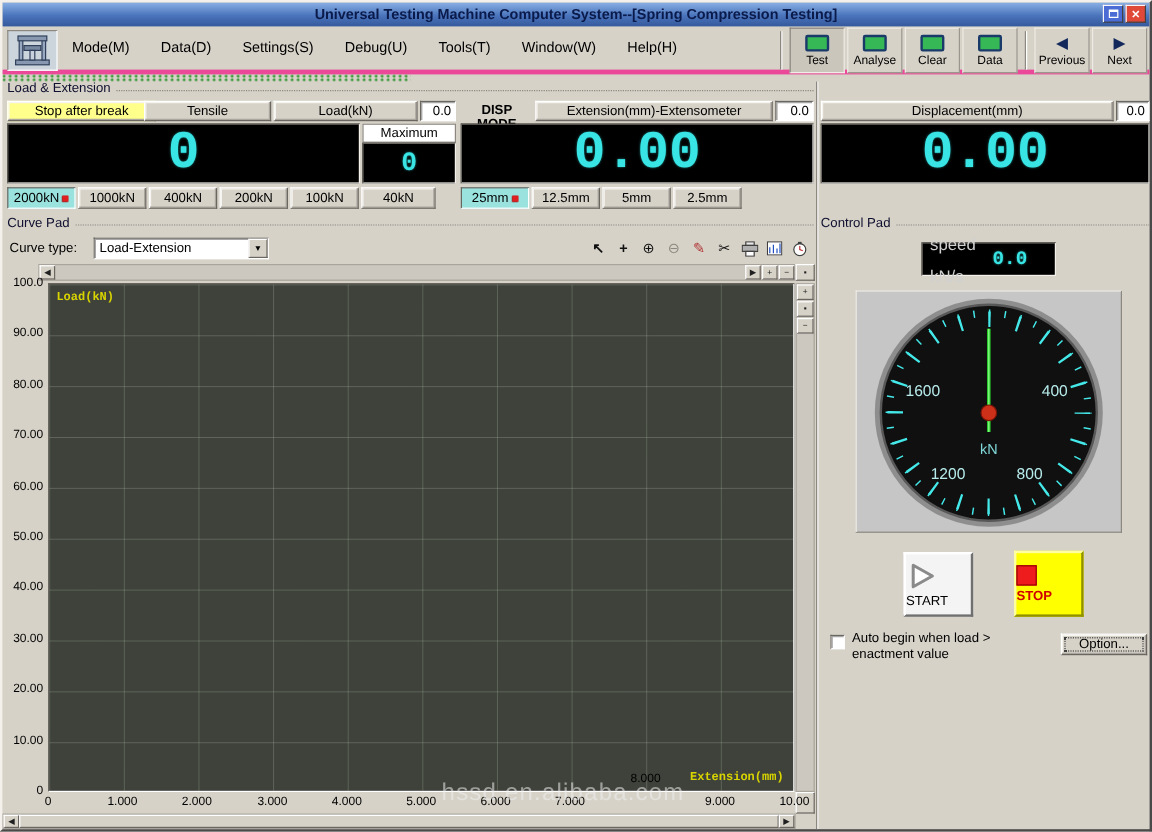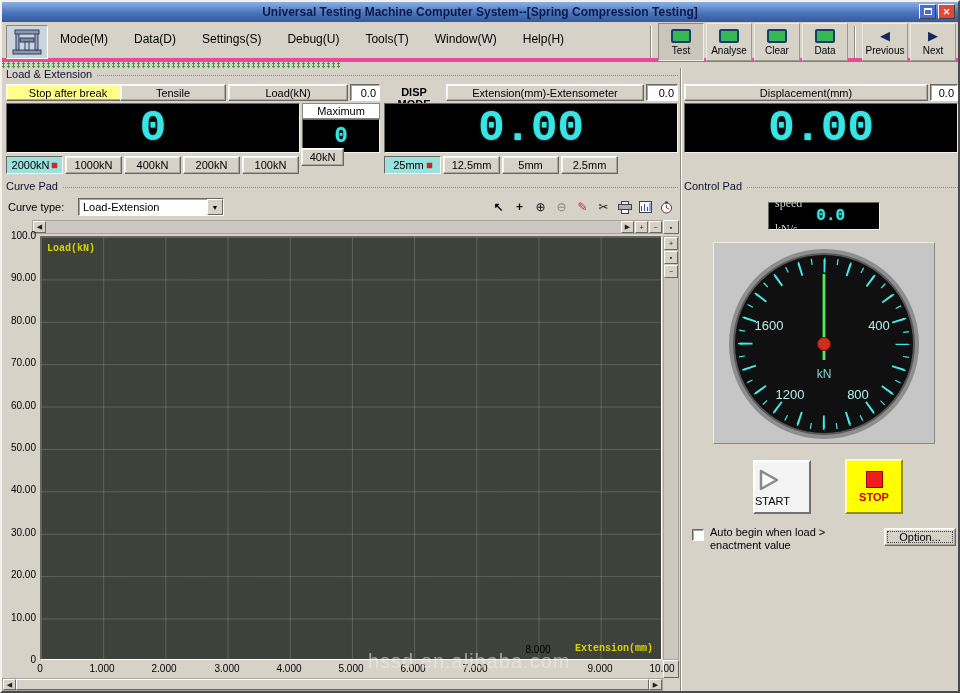--- a/index.html
+++ b/index.html
@@ -65,26 +65,26 @@
                      linear-gradient(to bottom,rgba(175,185,170,.28) 1px,transparent 1px);
     background-size:62.2px 42.4px}
   .ylab{position:absolute;width:34px;text-align:right;font-size:10px}
   .xlab{position:absolute;width:40px;text-align:center;font-size:10px}
   .plotlab{position:absolute;color:#d8d400;font-size:10px;font-family:"Liberation Mono",monospace;font-weight:bold}
   .vdivider{position:absolute;width:2px;border-left:1px solid #8c8880;border-right:1px solid #fff}
   .watermark{position:absolute;font-size:20px;color:rgba(238,238,238,.55);letter-spacing:1px;pointer-events:none}
   
   .speedbox{position:absolute;background:#000;border:1px solid;border-color:#6a6660 #f4f1ec #f4f1ec #6a6660;
     display:flex;align-items:center;padding:2px 10px 2px 6px}
-  .speedlabels{display:flex;flex-direction:column;gap:11px;font-size:12px;color:#d0d0d0;margin-right:14px;font-family:Liberation Serif, serif}
+  .speedlabels{display:flex;flex-direction:column;gap:11px;font-size:14px;color:#d0d0d0;margin-right:14px;font-family:Liberation Sans, sans-serif}
   .gauge-panel{position:absolute;background:#c6c6c6;border:1px solid;border-color:#f0ede6 #8c8880 #8c8880 #f0ede6}
   .startbtn{position:absolute;background:#f4f4f4;border:2px solid;border-color:#fff #707070 #707070 #fff;
     display:flex;flex-direction:column;align-items:flex-start;justify-content:center;gap:3px;cursor:pointer;font-size:11px}
   .stopbtn{position:absolute;background:#ffff00;border:2px solid;border-color:#ffffa0 #909000 #909000 #ffffa0;
-    display:flex;flex-direction:column;align-items:center;justify-content:center;gap:3px;cursor:pointer;
+    display:flex;flex-direction:column;align-items:flex-start;justify-content:center;gap:3px;cursor:pointer;
     font-size:11px;font-weight:bold;color:#d00000}
   .redsquare{width:17px;height:17px;background:#ee1c1c;border:1px solid #900}
   .checkbox{position:absolute;width:12px;height:12px;background:#fff;border:1px solid;
     border-color:#6a6660 #fff #fff #6a6660;box-shadow:inset 1px 1px 0 rgba(0,0,0,.35);cursor:pointer}
   .autolabel{position:absolute;font-size:11px;white-space:pre-line;line-height:1.15}
   .optbtn{position:absolute;background:#d6d2c8;border:1px solid;border-color:#fff #6a6660 #6a6660 #fff;
     box-shadow:inset -1px -1px 0 #aaa69e,inset 1px 1px 0 #f6f4ef;display:flex;align-items:center;justify-content:center;
     cursor:pointer;outline:1px dotted #404040;outline-offset:-4px;font-size:11px}
   .bold{font-weight:bold}
   .grayed{color:#8c8880}
@@ -207,21 +207,21 @@
   </div>
   <div class="btn3 range" style="left:122px;top:154px;width:57px;height:18px">
     <span>400kN</span>
   </div>
   <div class="btn3 range" style="left:181px;top:154px;width:57px;height:18px">
     <span>200kN</span>
   </div>
   <div class="btn3 range" style="left:240px;top:154px;width:57px;height:18px">
     <span>100kN</span>
   </div>
-  <div class="btn3 range" style="left:299px;top:146px;width:43px;height:18px">
+  <div class="btn3 range" style="left:299px;top:154px;width:62px;height:18px">
     <span>40kN</span>
   </div>
 
   <div class="btn3 range sel" style="left:382px;top:154px;width:57px;height:18px">
     <span>25mm</span>
       <span class="led"></span>
   </div>
   <div class="btn3 range" style="left:441px;top:154px;width:57px;height:18px">
     <span>12.5mm</span>
   </div>

